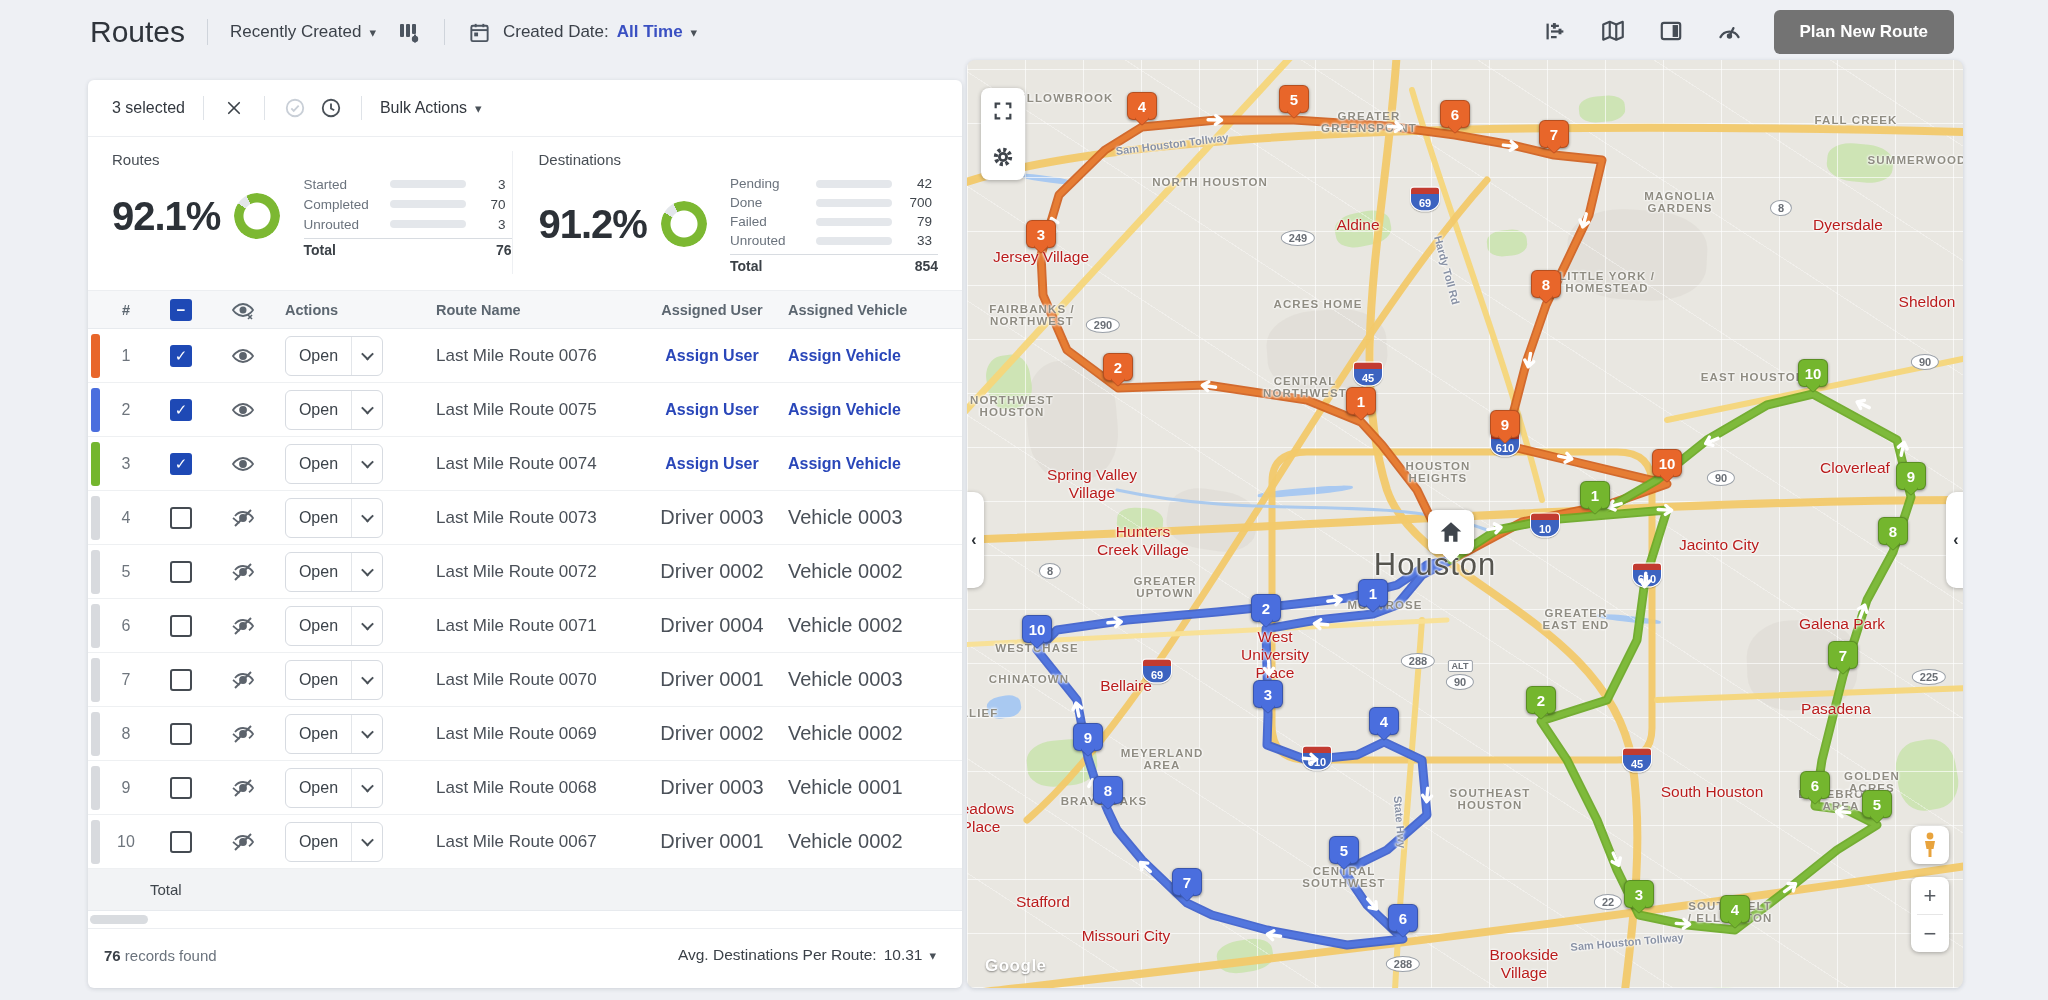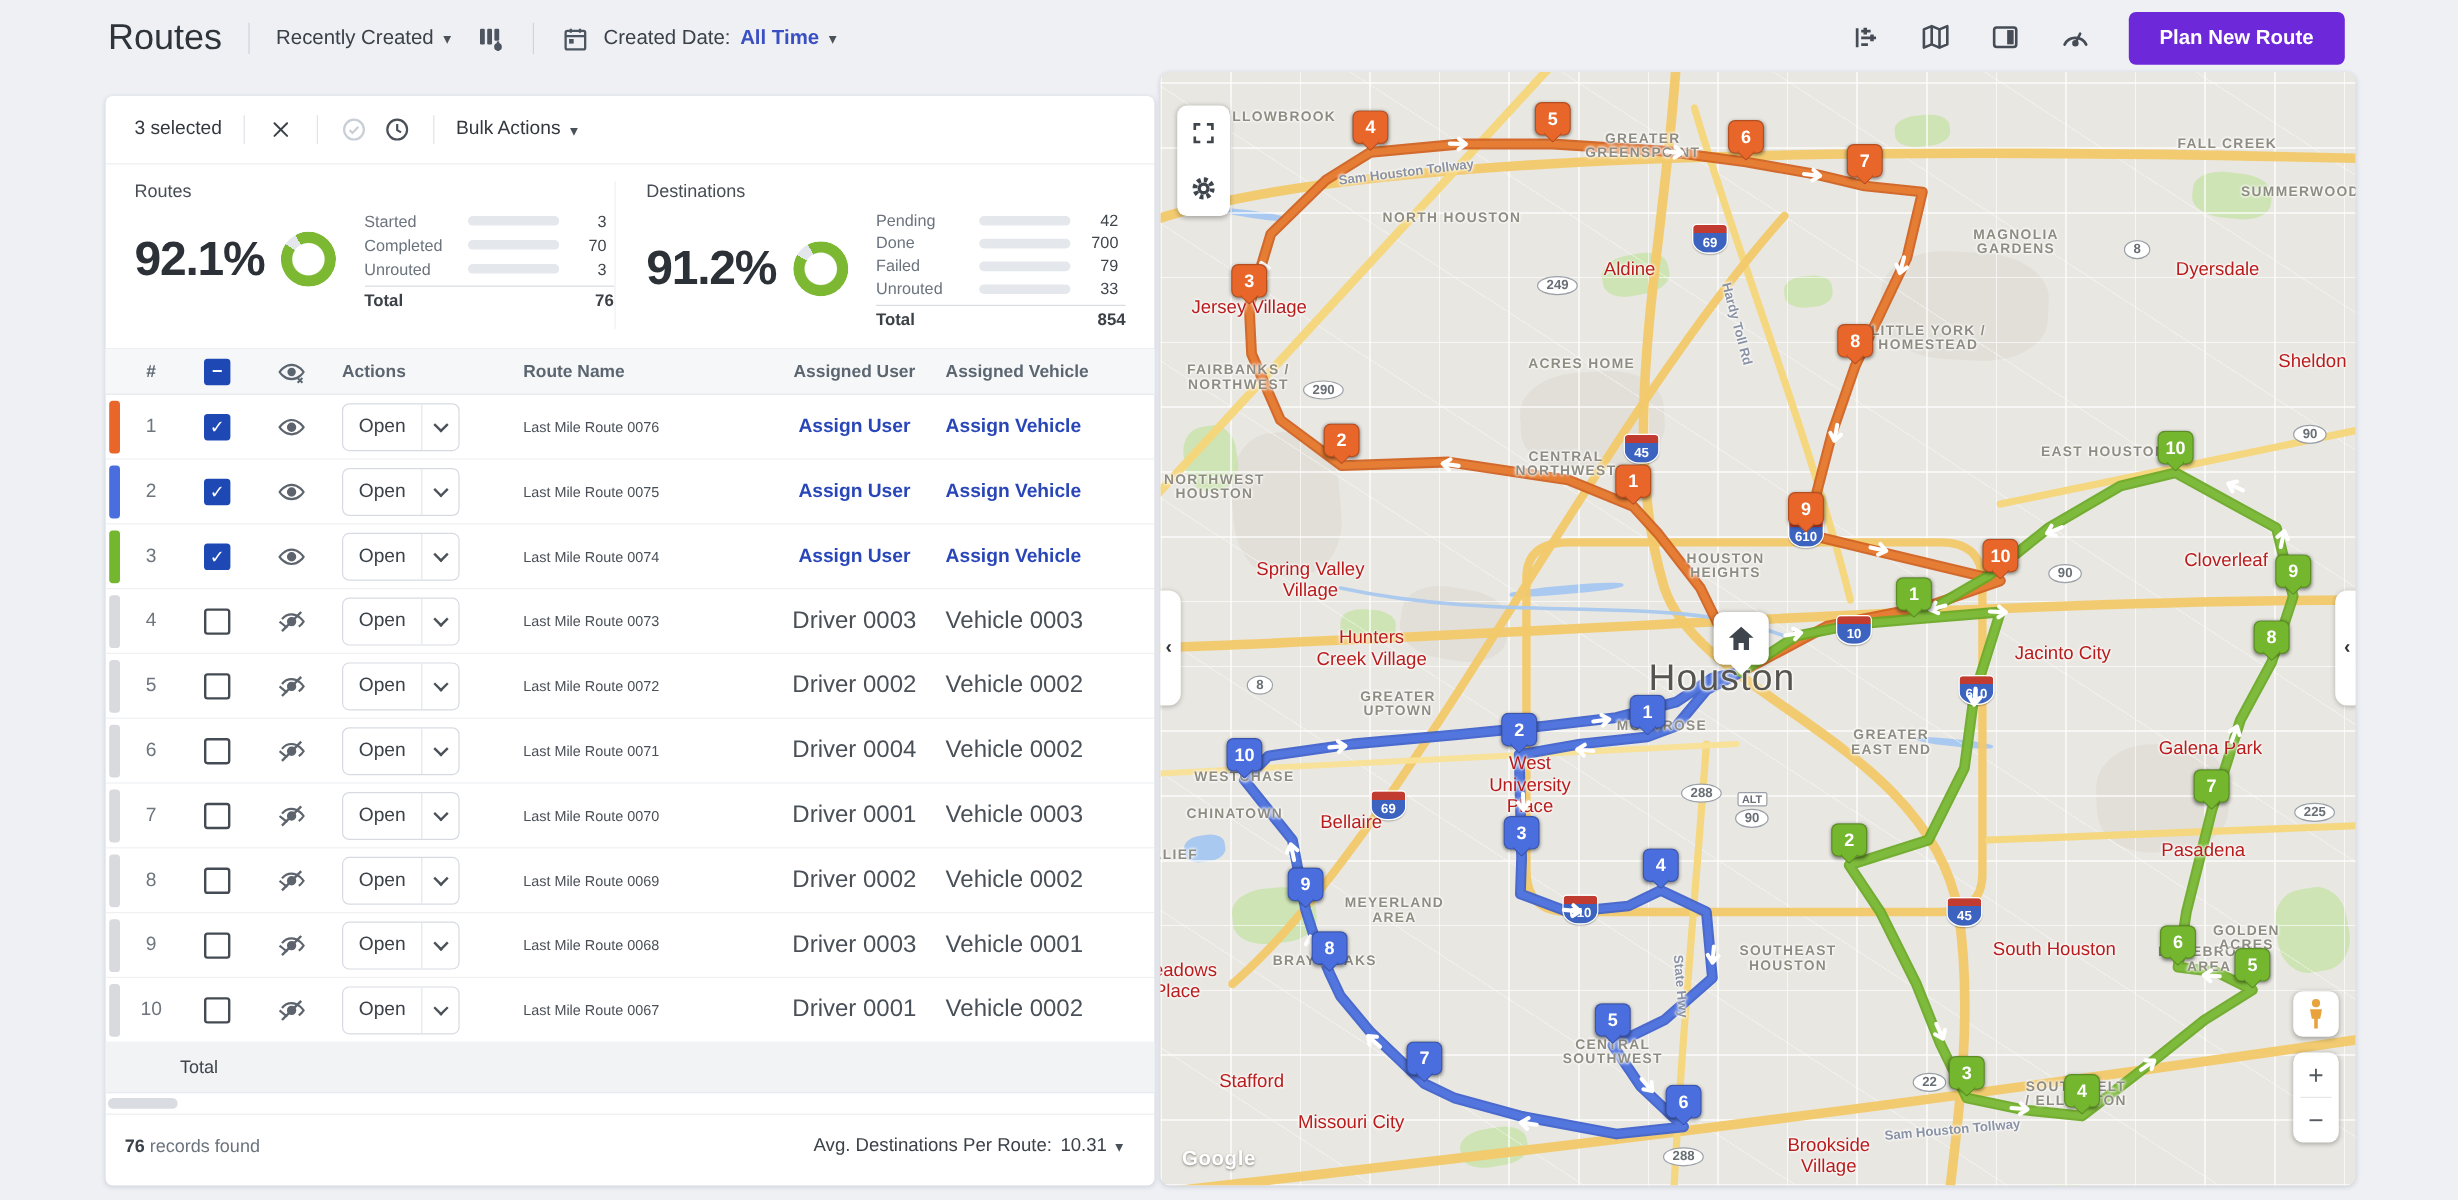--- a/index.html
+++ b/index.html
@@ -10,21 +10,21 @@
   .top-header { position:absolute; left:0; top:0; width:2048px; height:64px;
     display:flex; align-items:center; }
   .app-title { font-size:30px; color:#2f343b; font-weight:500; margin-left:90px; }
   .vsep { width:1px; height:26px; background:#cfd4db; margin:0 22px; }
   .hdr-item { display:flex; align-items:center; gap:8px; font-size:17px; color:#3b4149; cursor:pointer; }
   .chev { font-size:13px; color:#4a5158; }
   .hdr-icon { width:26px; height:26px; color:#4c5560; display:flex; align-items:center; justify-content:center; }
   .accent-link { color:#3a50c2; font-weight:700; }
   .hdr-right { position:absolute; right:94px; top:0; height:64px; display:flex; align-items:center; gap:30px; }
   .tool-icon { width:28px; height:28px; color:#454c55; cursor:pointer; }
-  .btn-primary { background:#6d28d9; color:#fff; font-size:17px; font-weight:700;
+  .btn-primary { background:#737373; color:#fff; font-size:17px; font-weight:700;
     border:none; border-radius:6px; padding:12px 26px; cursor:pointer; }
 
   
   .card { position:absolute; left:88px; top:80px; width:874px; height:908px;
     background:#fff; border-radius:6px; box-shadow:0 1px 4px rgba(40,50,70,.16);
     display:flex; flex-direction:column; }
   .sel-bar { height:57px; display:flex; align-items:center; padding:0 24px; border-bottom:1px solid #eceef1; }
   .sel-text { font-size:16px; color:#33383f; }
   .sel-sep { width:1px; height:24px; background:#dfe3e8; margin:0 18px; }
   .sel-icon { width:24px; height:24px; display:flex; align-items:center; justify-content:center; cursor:pointer; }
@@ -72,21 +72,21 @@
   .cb.off { border:2px solid #454b52; background:#fff; }
   .cb.ind { background:#1e49b5; }
   .eye { width:24px; height:24px; color:#5d646d; }
   .open-btn { display:flex; height:40px; border:1px solid #d7dbe1; border-radius:6px; background:#fff;
     overflow:hidden; cursor:pointer; width:98px; }
   .open-btn .lbl { flex:1; display:flex; align-items:center; justify-content:center;
     font-size:16px; color:#3b4249; border-right:1px solid #e3e6ea; }
   .open-btn .dd { width:30px; display:flex; align-items:center; justify-content:center; }
   .cchev { width:9px; height:9px; border-right:2px solid #4a5158; border-bottom:2px solid #4a5158;
     transform:rotate(45deg) translate(-1px,-1px); }
-  .t-row .c-name { font-size:12px; color:#4a5058; }
+  .t-row .c-name { font-size:17px; color:#4a5058; }
   .cell-plain { font-size:20px; color:#4a5058; }
   .cell-link { font-size:16px; font-weight:700; color:#2946b9; cursor:pointer; }
   .t-total { height:42px; background:#f2f3f5; display:flex; align-items:center;
     font-size:15px; font-weight:500; color:#3f454c; padding-left:62px;
     border-bottom:1px solid #e7eaee; }
   .scrollstrip { height:18px; display:flex; align-items:center; border-bottom:1px solid #eceef1; }
   .thumb { width:58px; height:9px; border-radius:5px; background:#d9dce0; margin-left:2px; }
   .card-footer { height:52px; display:flex; align-items:center; padding:0 26px 0 16px; }
   .records { font-size:15px; color:#6b737d; }
   .records b { color:#3b4148; font-weight:700; }

